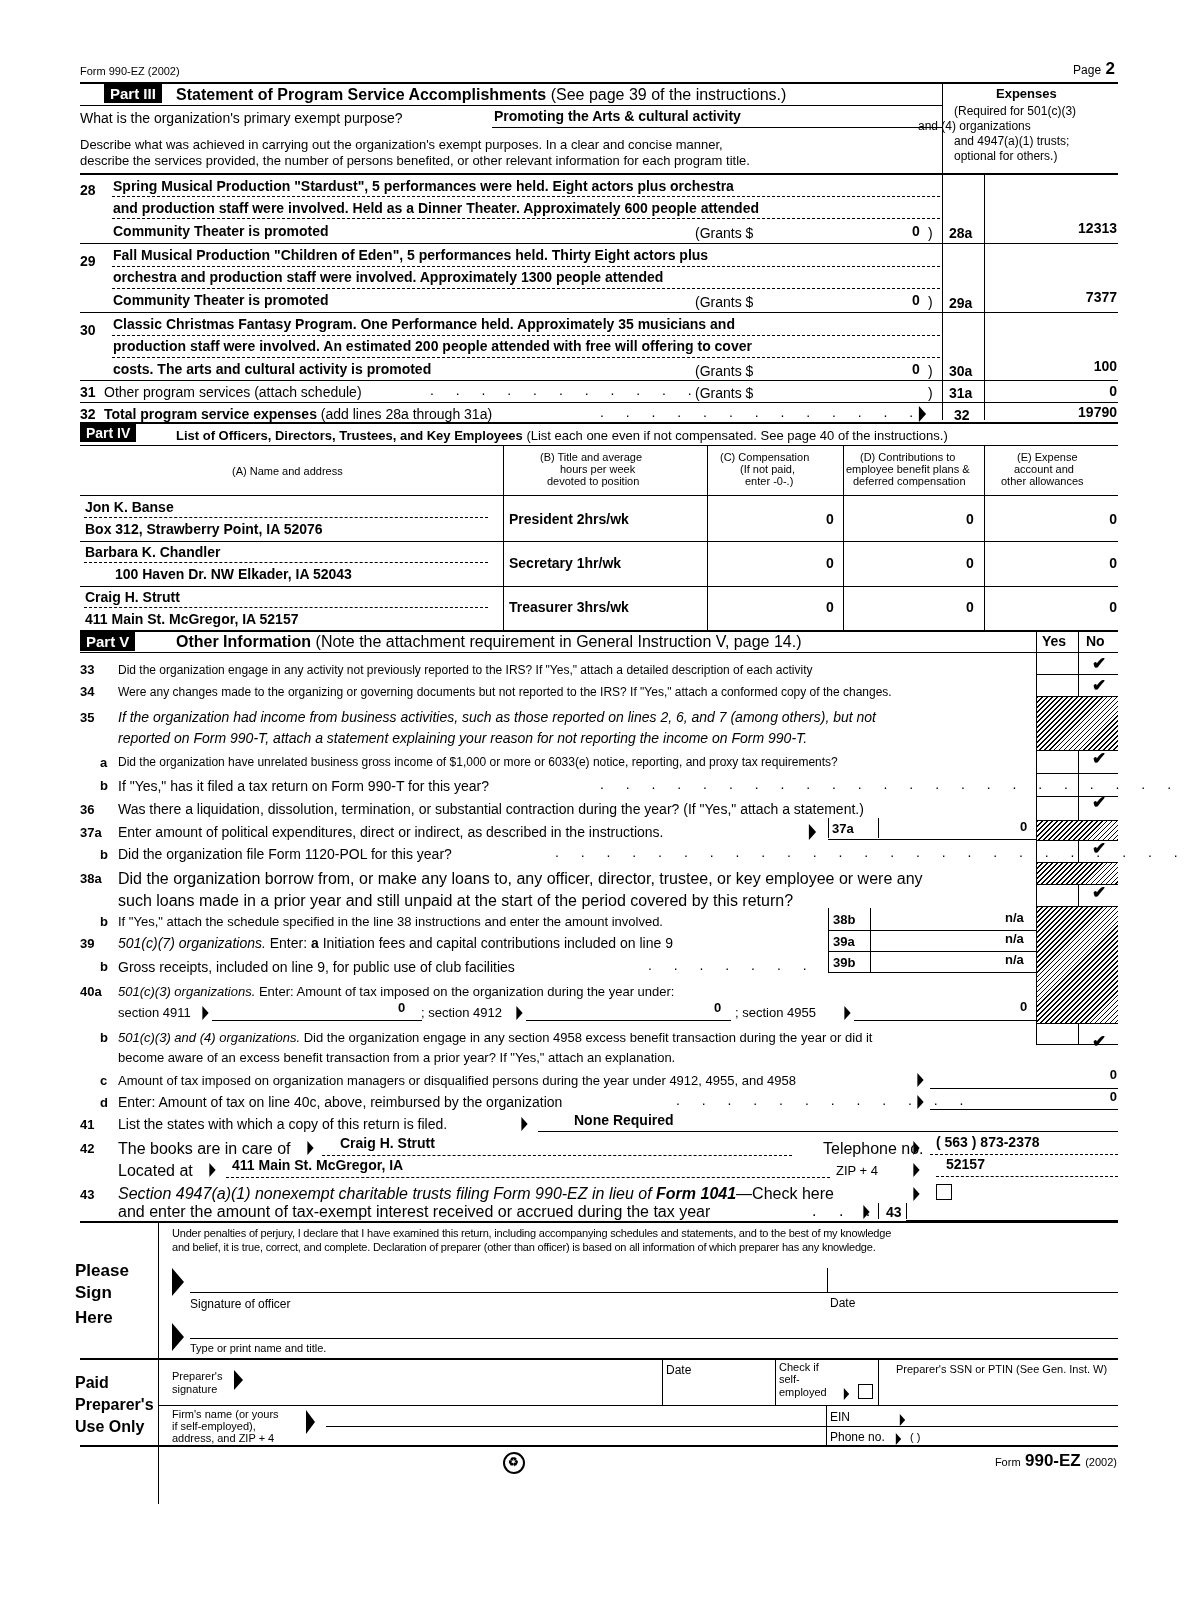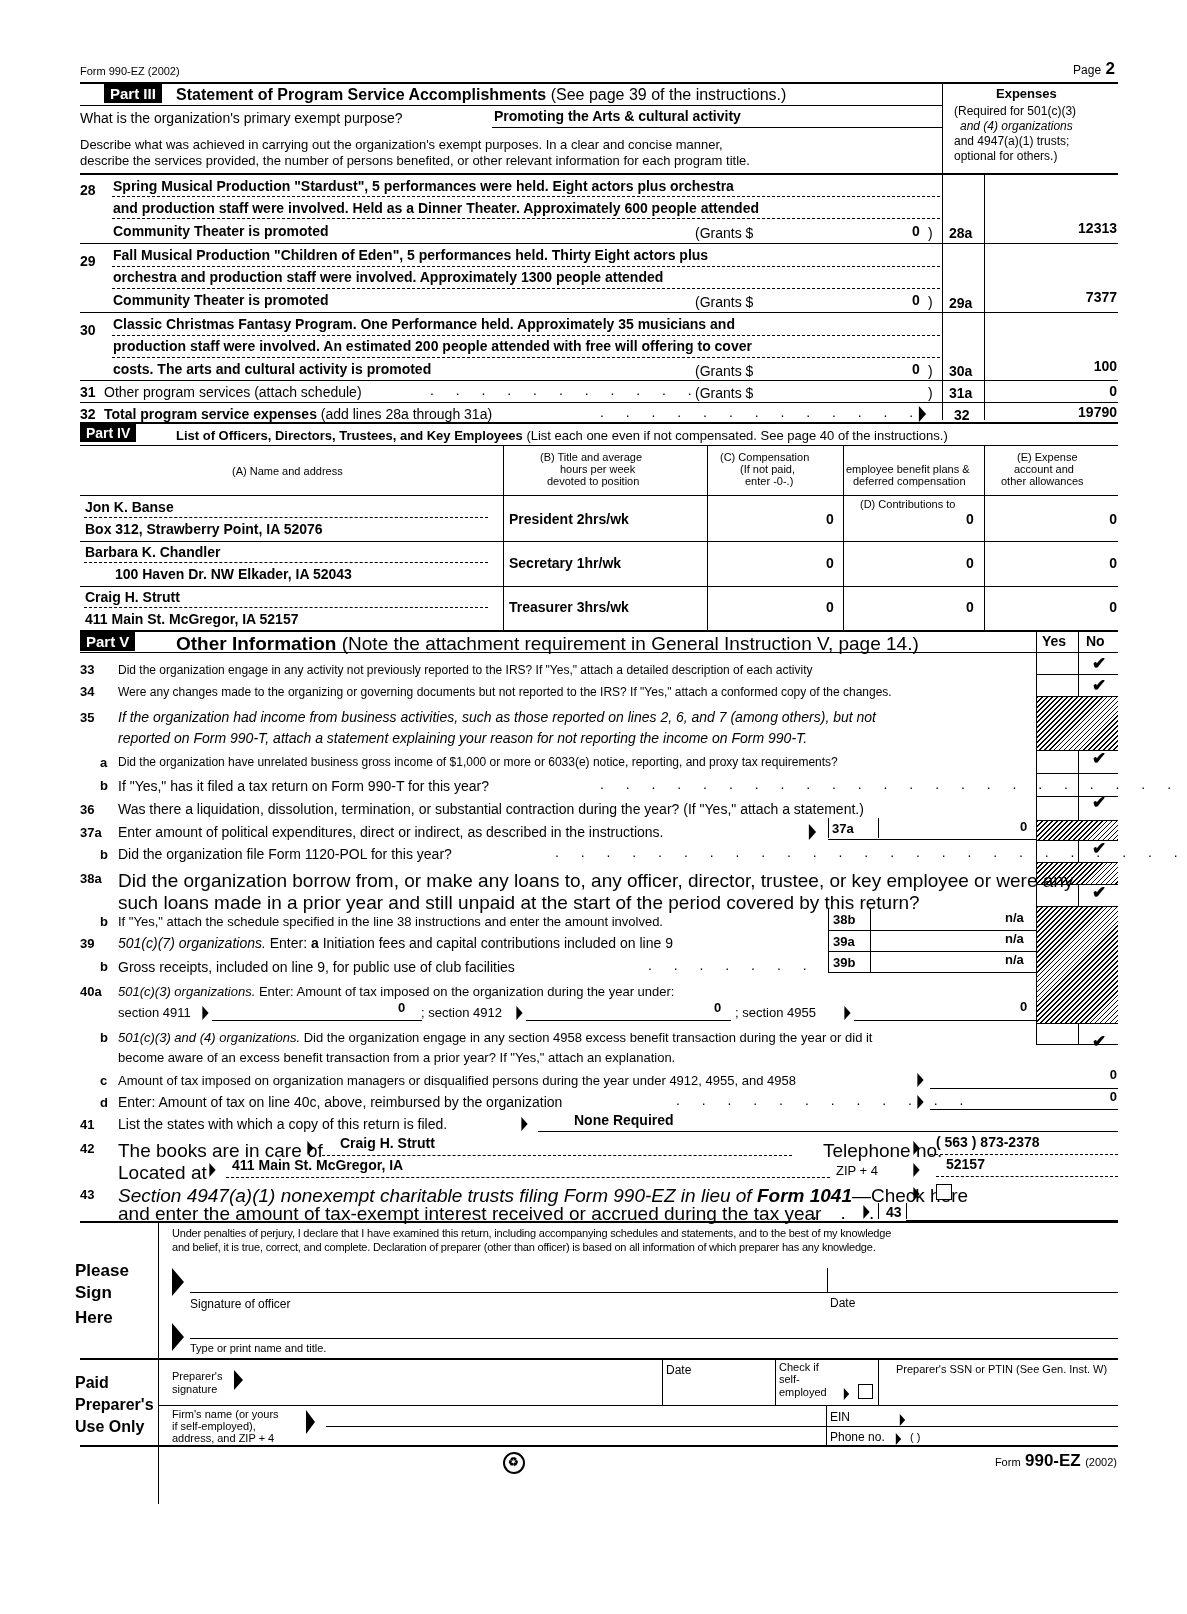--- a/index.html
+++ b/index.html
@@ -1,20 +1,20 @@
 <!DOCTYPE html>
 <html><head>
 <meta charset="utf-8">
 <style>
   html,body{margin:0;padding:0;background:#fff;}
   body{width:1187px;height:1614px;position:relative;overflow:hidden;color:#000;
        font-family:"Liberation Sans",sans-serif;}
   .abs{position:absolute;}
   .t{position:absolute;white-space:nowrap;line-height:1;}
-  .f11{font-size:11px;} .f12{font-size:12px;} .f13{font-size:13px;} .f14{font-size:14px;} .f15{font-size:19px;} .f16{font-size:16px;}
+  .f11{font-size:11px;} .f12{font-size:12px;} .f13{font-size:13px;} .f14{font-size:14px;} .f15{font-size:16px;} .f16{font-size:16px;}
   .b{font-weight:bold;} .i{font-style:italic;}
   .hl{position:absolute;height:0;border-top:1px solid #000;}
   .hl2{position:absolute;height:0;border-top:2px solid #000;}
   .hd{position:absolute;height:0;border-top:1px dashed #000;}
   .vl{position:absolute;width:0;border-left:1px solid #000;}
   .part{position:absolute;background:#000;color:#fff;font-size:15px;padding:1px 6px;line-height:17px;}
   .filled{font-weight:bold;font-family:"Liberation Sans",sans-serif;}
   .hatch{position:absolute;background:repeating-linear-gradient(135deg,#000 0 1.2px,#fff 1.2px 3.5px);}
   .check{position:absolute;font-size:17px;font-weight:bold;line-height:1;}
   .cb{position:absolute;width:14px;height:14px;border:1.5px solid #000;background:#fff;}
@@ -41,21 +41,21 @@
 <div class="hl" style="left:80px;width:862px;top:105px;"></div>
 
 <div class="t f14" style="left:80px;top:111px;">What is the organization's primary exempt purpose?</div>
 <div class="t f14 filled" style="left:494px;top:109px;">Promoting the Arts &amp; cultural activity</div>
 <div class="hl" style="left:492px;width:450px;top:127px;"></div>
 <div class="t f13" style="left:80px;top:138px;">Describe what was achieved in carrying out the organization's exempt purposes. In a clear and concise manner,</div>
 <div class="t f13" style="left:80px;top:154px;">describe the services provided, the number of persons benefited, or other relevant information for each program title.</div>
 
 <div class="t f13 b" style="left:996px;top:87px;">Expenses</div>
 <div class="t f12" style="left:954px;top:105px;">(Required for 501(c)(3)</div>
-<div class="t f12" style="left:960px;top:120px;font-style:italic;">and (4) organizations</div>
+<div class="t f12" style="left:918px;top:120px;">and (4) organizations</div>
 <div class="t f12" style="left:954px;top:135px;">and 4947(a)(1) trusts;</div>
 <div class="t f12" style="left:954px;top:150px;">optional for others.)</div>
 
 <div class="hl2" style="left:80px;width:1038px;top:173px;"></div>
 <div class="vl" style="left:984px;top:173px;height:247px;"></div>
 
 <div>
   <div class="t f14 b" style="left:80px;top:183px;">28</div>
   <div class="t f14 filled" style="left:113px;top:179px;">Spring Musical Production "Stardust", 5 performances were held.  Eight actors plus orchestra</div>
   <div class="hd" style="left:112px;width:828px;top:196px;"></div>
@@ -140,21 +140,21 @@
   <div class="t f11" style="left:540px;top:452px;">(B) Title and average</div>
   <div class="t f11" style="left:560px;top:464px;">hours per week</div>
   <div class="t f11" style="left:547px;top:476px;">devoted to position</div>
 </div>
 <div>
   <div class="t f11" style="left:720px;top:452px;">(C) Compensation</div>
   <div class="t f11" style="left:740px;top:464px;">(If not paid,</div>
   <div class="t f11" style="left:745px;top:476px;">enter -0-.)</div>
 </div>
 <div>
-  <div class="t f11" style="left:860px;top:452px;margin-top:47px;">(D) Contributions to</div>
+  <div class="t f11" style="left:860px;top:452px;">(D) Contributions to</div>
   <div class="t f11" style="left:846px;top:464px;">employee benefit plans &amp;</div>
   <div class="t f11" style="left:853px;top:476px;">deferred compensation</div>
 </div>
 <div>
   <div class="t f11" style="left:1017px;top:452px;">(E) Expense</div>
   <div class="t f11" style="left:1014px;top:464px;">account and</div>
   <div class="t f11" style="left:1001px;top:476px;">other allowances</div>
 </div>
 <div class="hl" style="left:80px;width:1038px;top:495px;"></div>
 

